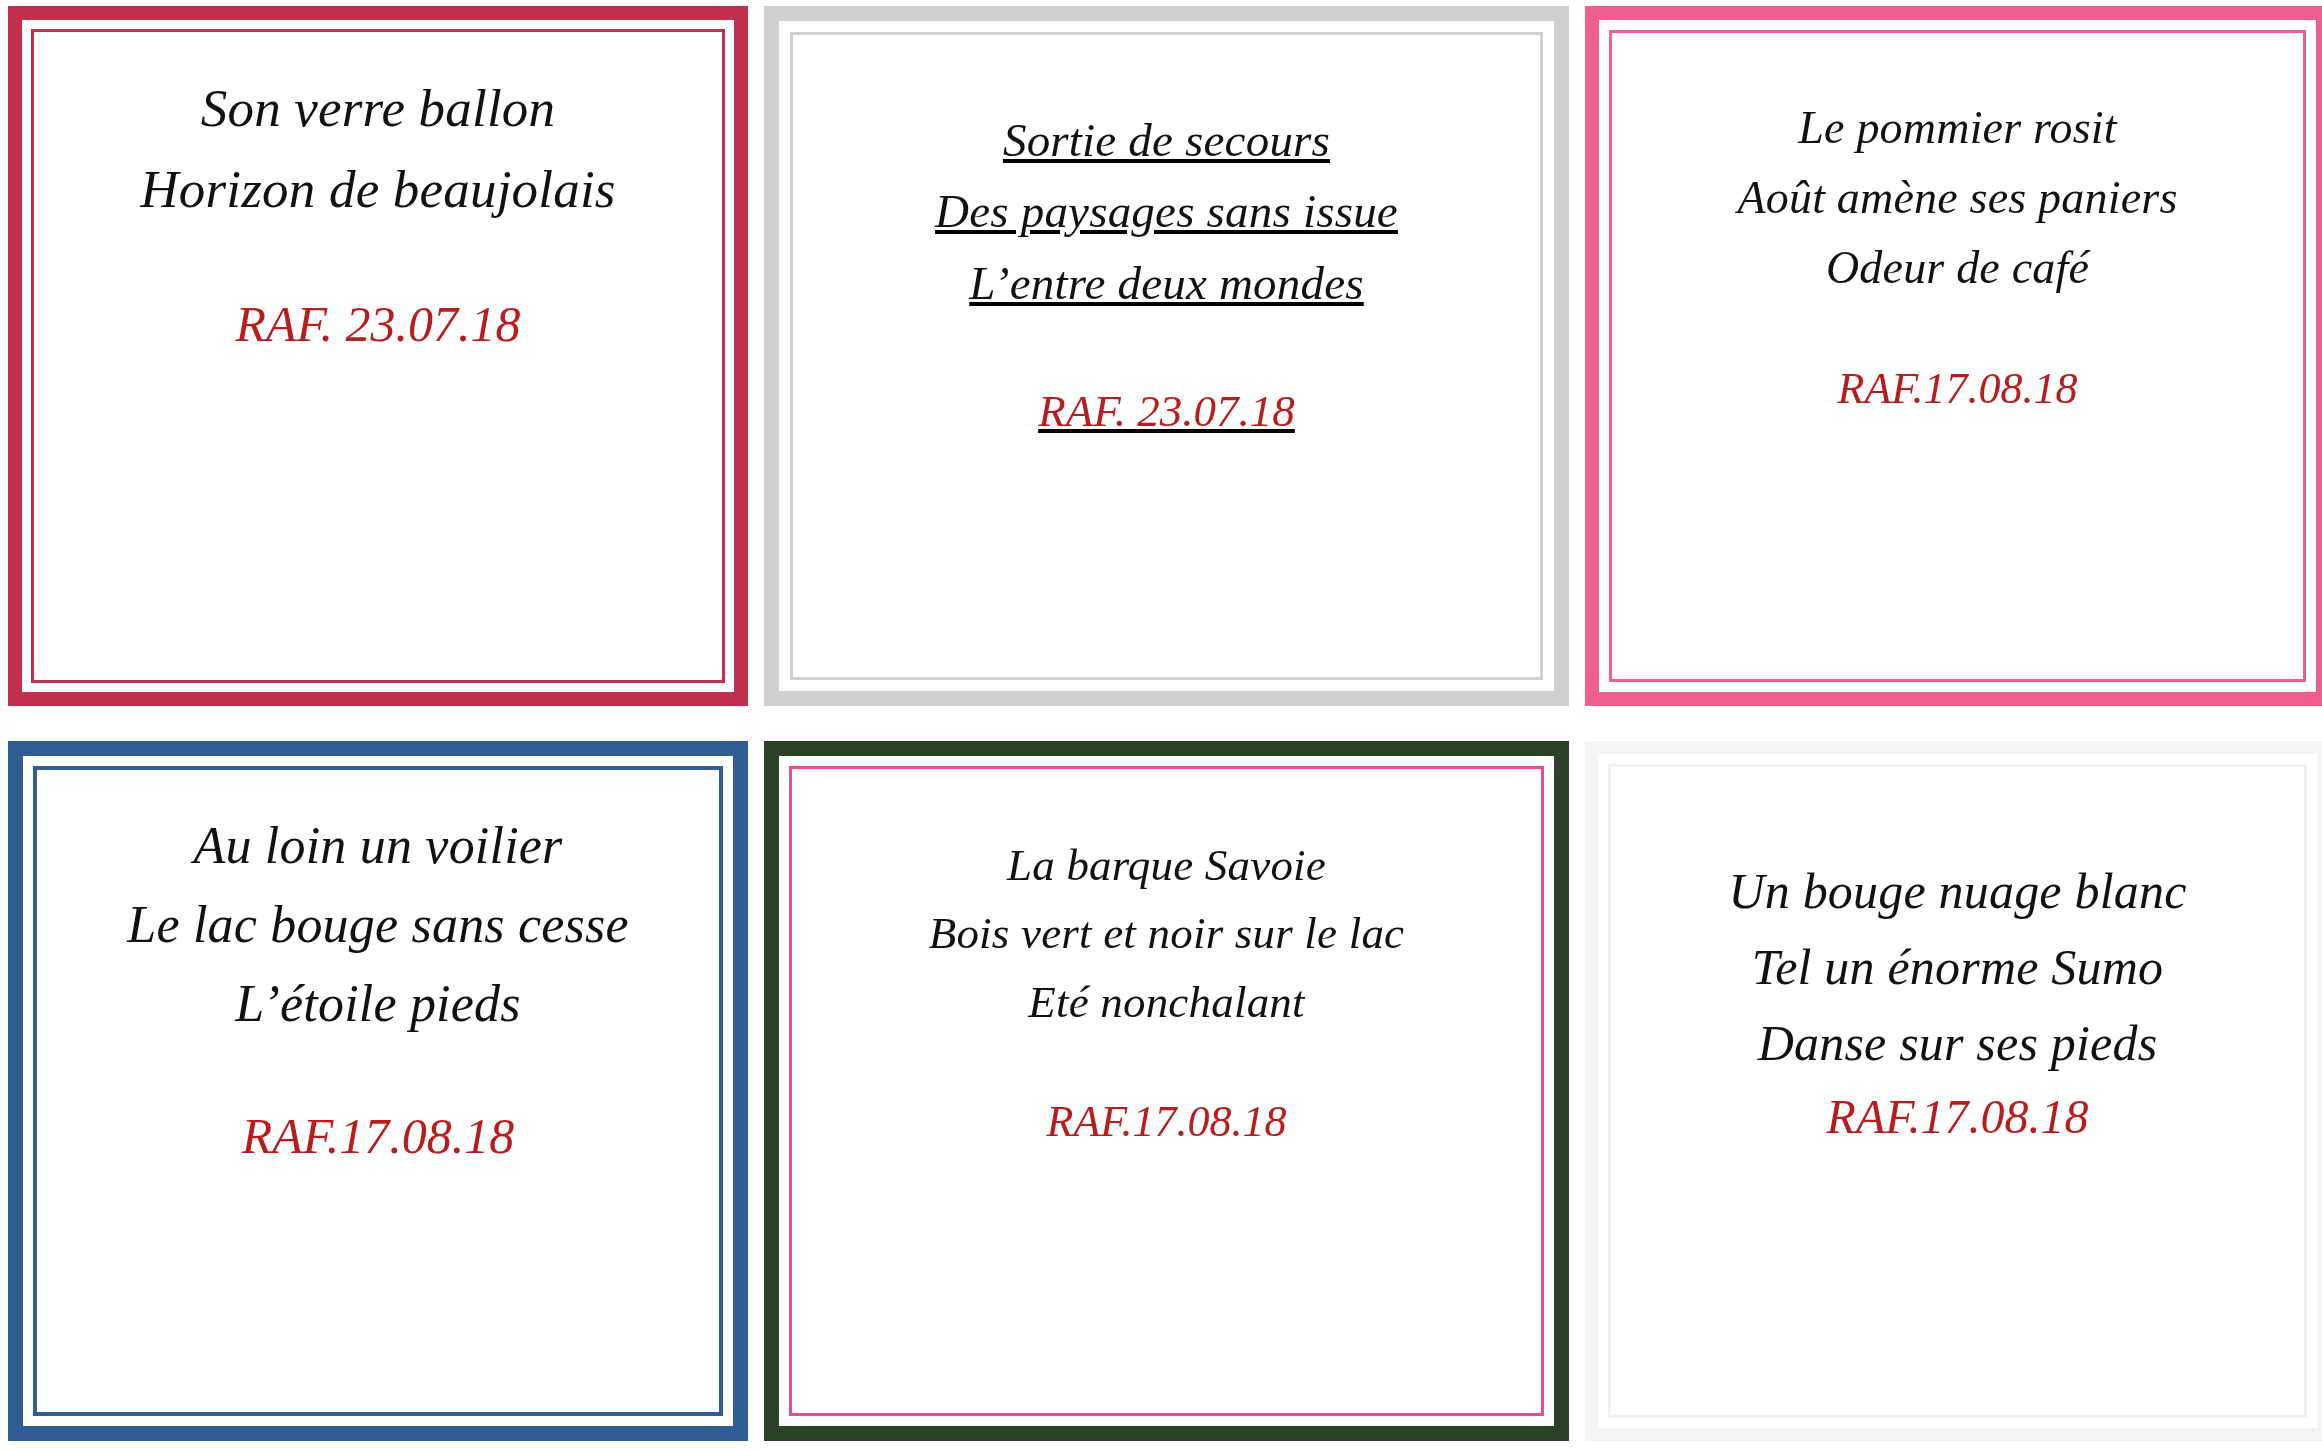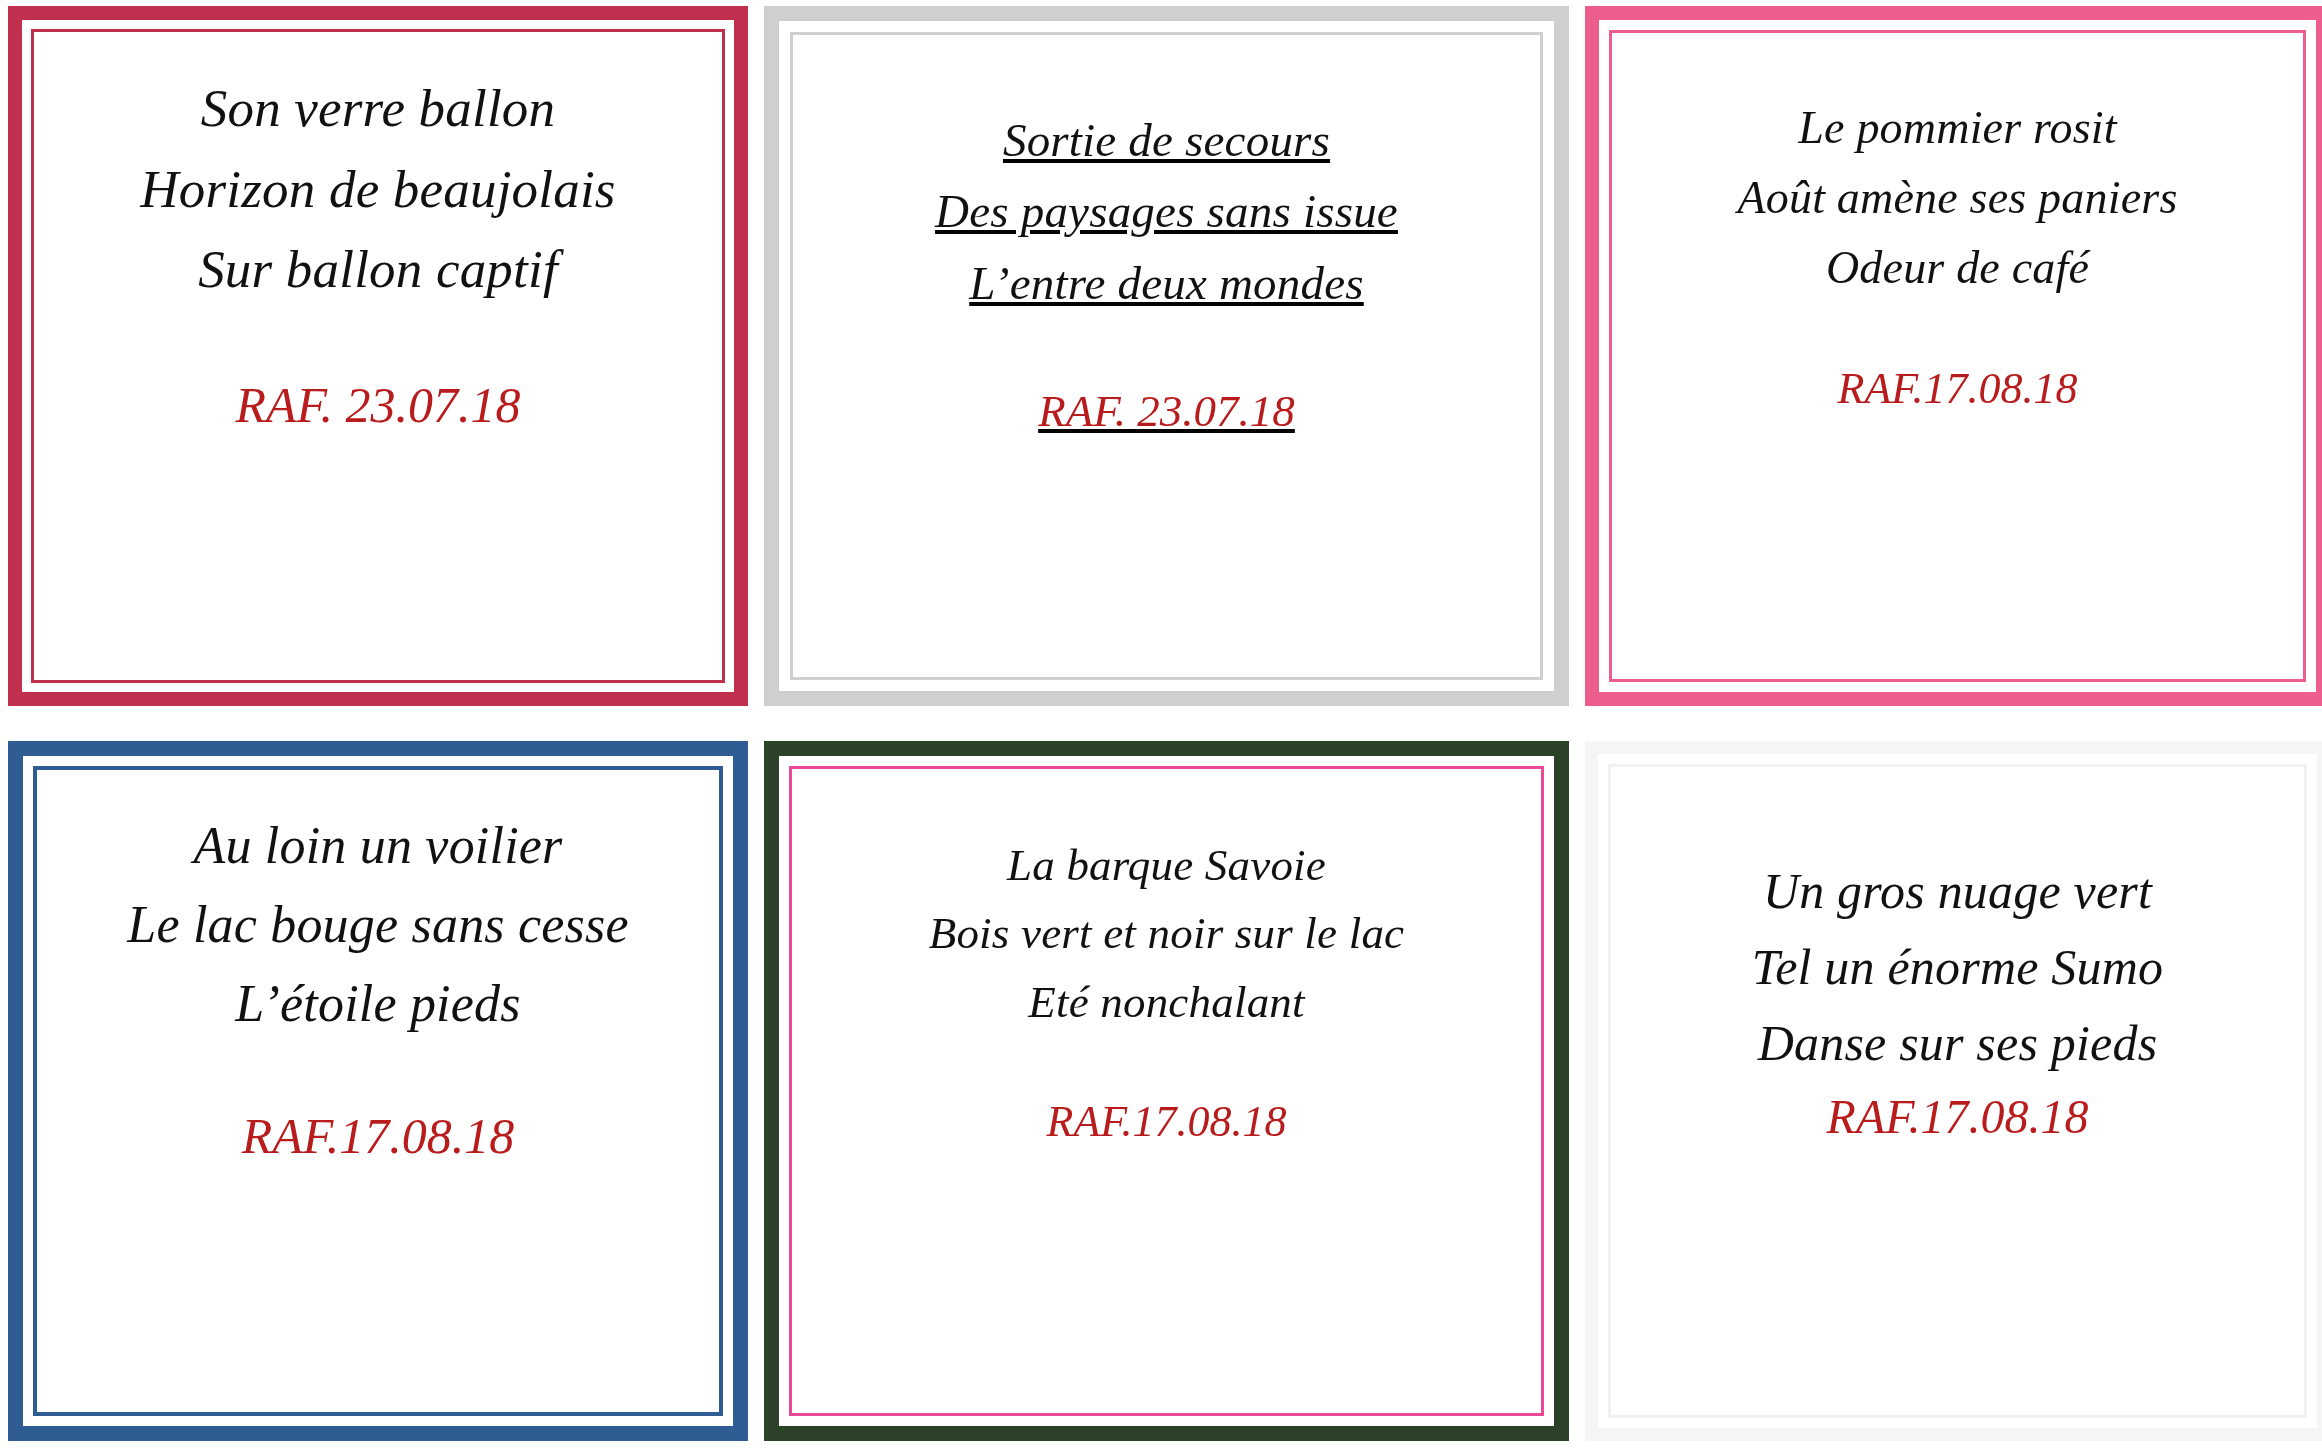--- a/index.html
+++ b/index.html
@@ -97,21 +97,20 @@
 </head>
 <body>
 
 <div class="grid">
 
   <div class="card c1">
     <div class="card-inner">
       <div class="poem">
         <div class="line">Son verre ballon</div>
         <div class="line">Horizon de beaujolais</div>
-        <div class="line">Sur ballon captif</div>
       </div>
       <div class="sig">RAF. 23.07.18</div>
     </div>
   </div>
 
   <div class="card c2">
     <div class="card-inner">
       <div class="poem">
         <div class="line">Sortie de secours</div>
         <div class="line">Des paysages sans issue</div>
@@ -150,21 +149,21 @@
         <div class="line">Bois vert et noir sur le lac</div>
         <div class="line">Eté nonchalant</div>
       </div>
       <div class="sig">RAF.17.08.18</div>
     </div>
   </div>
 
   <div class="card c6">
     <div class="card-inner">
       <div class="poem">
-        <div class="line">Un gros nuage vert</div>
+        <div class="line">Un bouge nuage blanc</div>
         <div class="line">Tel un énorme Sumo</div>
         <div class="line">Danse sur ses pieds</div>
       </div>
       <div class="sig">RAF.17.08.18</div>
     </div>
   </div>
 
 </div>
 
 </body></html>

